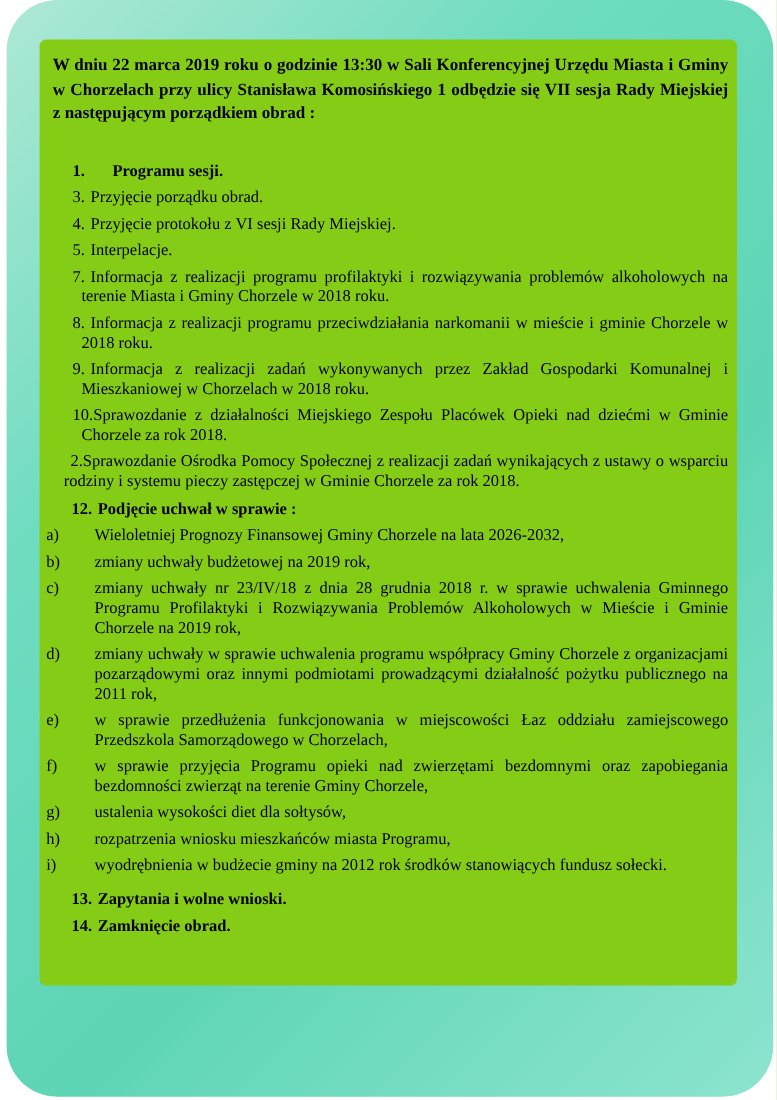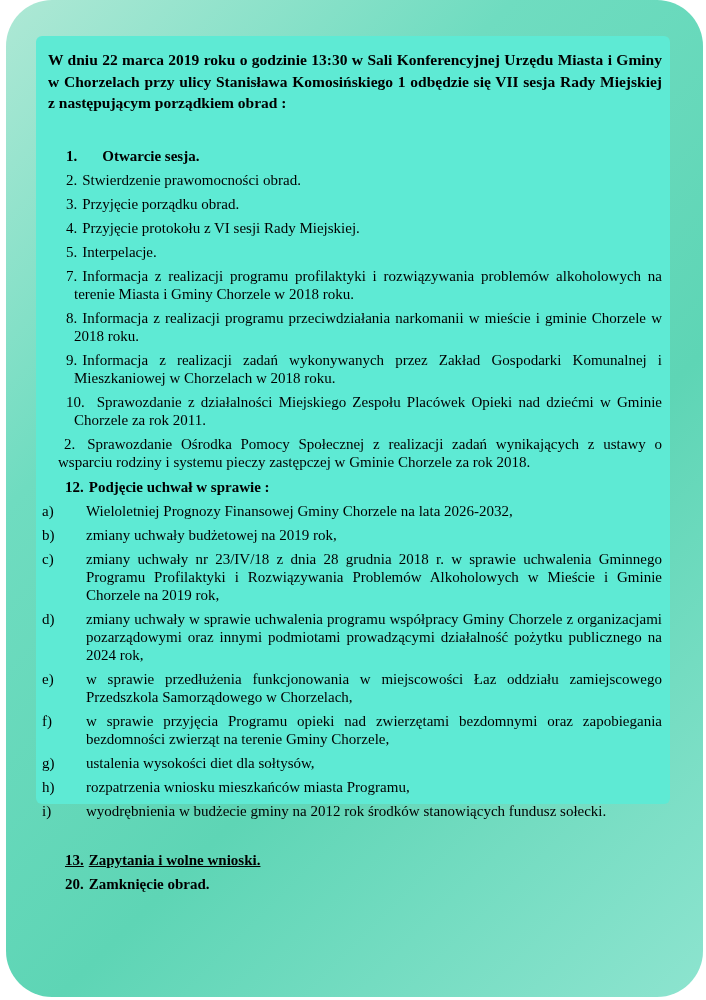--- a/index.html
+++ b/index.html
@@ -12,94 +12,93 @@
   }
   .frame {
     position: absolute;
     top: 0; left: 6px; right: 3px; bottom: 3px;
     border-radius: 46px;
     background: linear-gradient(135deg, #aee8d5 0%, #6fdcc0 30%, #5ed5b5 62%, #8de4cf 100%);
   }
   .page {
     position: absolute;
     left: 36px; top: 36px;
-    width: 634px; height: 768px;
-    background: #5eead4;
+    width: 634px; height: 860px;
+    background: #84cc16;
     border-radius: 6px;
     box-sizing: border-box;
     padding: 13px 8px 0 12px;
   }
   p { margin: 0 0 6px 0; font-size: 15px; line-height: 18px; text-align: justify; }
   .b { font-weight: bold; }
   .intro {
     font-weight: bold;
     font-size: 15.5px;
     line-height: 21.5px;
     margin-bottom: 33px;
   }
   .ag { margin-left: 18px; }
   .hang { padding-left: 8px; text-indent: -8px; }
   .out { margin-left: 10px; text-indent: 6px; }
   .num { margin-right: 5px; }
-  .tight .num { margin-right: 12px; }
+  .tight .num { margin-right: 0; }
   .tab { display: inline-block; width: 20px; }
   .heading { margin-left: 17px; font-weight: bold; }
   .h12 { margin-top: 7px; font-family: Liberation Serif, serif; }
-  .h13 { margin-top: 31px; text-decoration: underline; }
+  .h13 { margin-top: 13px; }
   .res { display: flex; margin: 0 0 6px -6px; font-size: 15px; line-height: 18px; }
   .res .letter { flex: 0 0 44px; width: 44px; }
   .res .rtext { flex: 1; text-align: justify; }
 </style>
 </head>
 <body>
 
 <div class="frame"></div>
 
 <div class="page">
 
   <p class="intro">W dniu 22 marca 2019 roku o godzinie 13:30 w Sali Konferencyjnej Urzędu Miasta i Gminy w Chorzelach przy ulicy Stanisława Komosińskiego 1 odbędzie się VII sesja Rady Miejskiej z następującym porządkiem obrad :</p>
 
-  <p class="ag b"><span class="num">1.</span><span class="tab"></span><span>Otwarcie sesja.</span></p>
+  <p class="ag b"><span class="num">1.</span><span class="tab"></span><span>Programu sesji.</span></p>
 
-  <p class="ag"><span class="num">2.</span><span>Stwierdzenie prawomocności obrad.</span></p>
 
   <p class="ag"><span class="num">3.</span><span>Przyjęcie porządku obrad.</span></p>
 
   <p class="ag"><span class="num">4.</span><span>Przyjęcie protokołu z VI sesji Rady Miejskiej.</span></p>
 
   <p class="ag"><span class="num">5.</span><span>Interpelacje.</span></p>
 
 
   <p class="ag hang"><span class="num">7.</span><span>Informacja z realizacji programu profilaktyki i rozwiązywania problemów alkoholowych na terenie Miasta i Gminy Chorzele w 2018 roku.</span></p>
 
   <p class="ag hang"><span class="num">8.</span><span>Informacja z realizacji programu przeciwdziałania narkomanii w mieście i gminie Chorzele w 2018 roku.</span></p>
 
   <p class="ag hang"><span class="num">9.</span><span>Informacja z realizacji zadań wykonywanych przez Zakład Gospodarki Komunalnej i Mieszkanio­wej w Chorzelach w 2018 roku.</span></p>
 
-  <p class="ag hang tight"><span class="num">10.</span><span>Sprawozdanie z działalności Miejskiego Zespołu Placówek Opieki nad dziećmi w Gminie Chorzele za rok 2011.</span></p>
+  <p class="ag hang tight"><span class="num">10.</span><span>Sprawozdanie z działalności Miejskiego Zespołu Placówek Opieki nad dziećmi w Gminie Chorzele za rok 2018.</span></p>
 
   <p class="out tight"><span class="num">2.</span><span>Sprawozdanie Ośrodka Pomocy Społecznej z realizacji zadań wynikających z ustawy o wsparciu rodziny i systemu pieczy zastępczej w Gminie Chorzele za rok 2018.</span></p>
 
   <p class="heading h12"><span class="num">12.</span><span>Podjęcie uchwał w sprawie :</span></p>
 
   <div class="res">
     <div class="letter">a)</div>
     <div class="rtext">Wieloletniej Prognozy Finansowej Gminy Chorzele na lata 2026-2032,</div>
   </div>
   <div class="res">
     <div class="letter">b)</div>
     <div class="rtext">zmiany uchwały budżetowej na 2019 rok,</div>
   </div>
   <div class="res">
     <div class="letter">c)</div>
     <div class="rtext">zmiany uchwały nr 23/IV/18 z dnia 28 grudnia 2018 r. w sprawie uchwalenia Gminnego Programu Profilaktyki i Rozwiązywania Problemów Alkoholowych w Mieście i Gminie Chorzele na 2019 rok,</div>
   </div>
   <div class="res">
     <div class="letter">d)</div>
-    <div class="rtext">zmiany uchwały w sprawie uchwalenia programu współpracy Gminy Chorzele z organizacjami pozarządowymi oraz innymi podmiotami prowadzącymi działalność pożytku publicznego na 2024 rok,</div>
+    <div class="rtext">zmiany uchwały w sprawie uchwalenia programu współpracy Gminy Chorzele z organizacjami pozarządowymi oraz innymi podmiotami prowadzącymi działalność pożytku publicznego na 2011 rok,</div>
   </div>
   <div class="res">
     <div class="letter">e)</div>
     <div class="rtext">w sprawie przedłużenia funkcjonowania w miejscowości Łaz oddziału zamiejscowego Przedszkola Samorządowego w Chorzelach,</div>
   </div>
   <div class="res">
     <div class="letter">f)</div>
     <div class="rtext">w sprawie przyjęcia Programu opieki nad zwierzętami bezdomnymi oraz zapobiegania bezdomności zwierząt na terenie Gminy Chorzele,</div>
   </div>
   <div class="res">
@@ -110,15 +109,15 @@
     <div class="letter">h)</div>
     <div class="rtext">rozpatrzenia wniosku mieszkańców miasta Programu,</div>
   </div>
   <div class="res">
     <div class="letter">i)</div>
     <div class="rtext">wyodrębnienia w budżecie gminy na 2012 rok środków stanowiących fundusz sołecki.</div>
   </div>
 
   <p class="heading h13"><span class="num">13.</span><span>Zapytania i wolne wnioski.</span></p>
 
-  <p class="heading"><span class="num">20.</span><span>Zamknięcie obrad.</span></p>
+  <p class="heading"><span class="num">14.</span><span>Zamknięcie obrad.</span></p>
 
 </div>
 
 </body></html>

